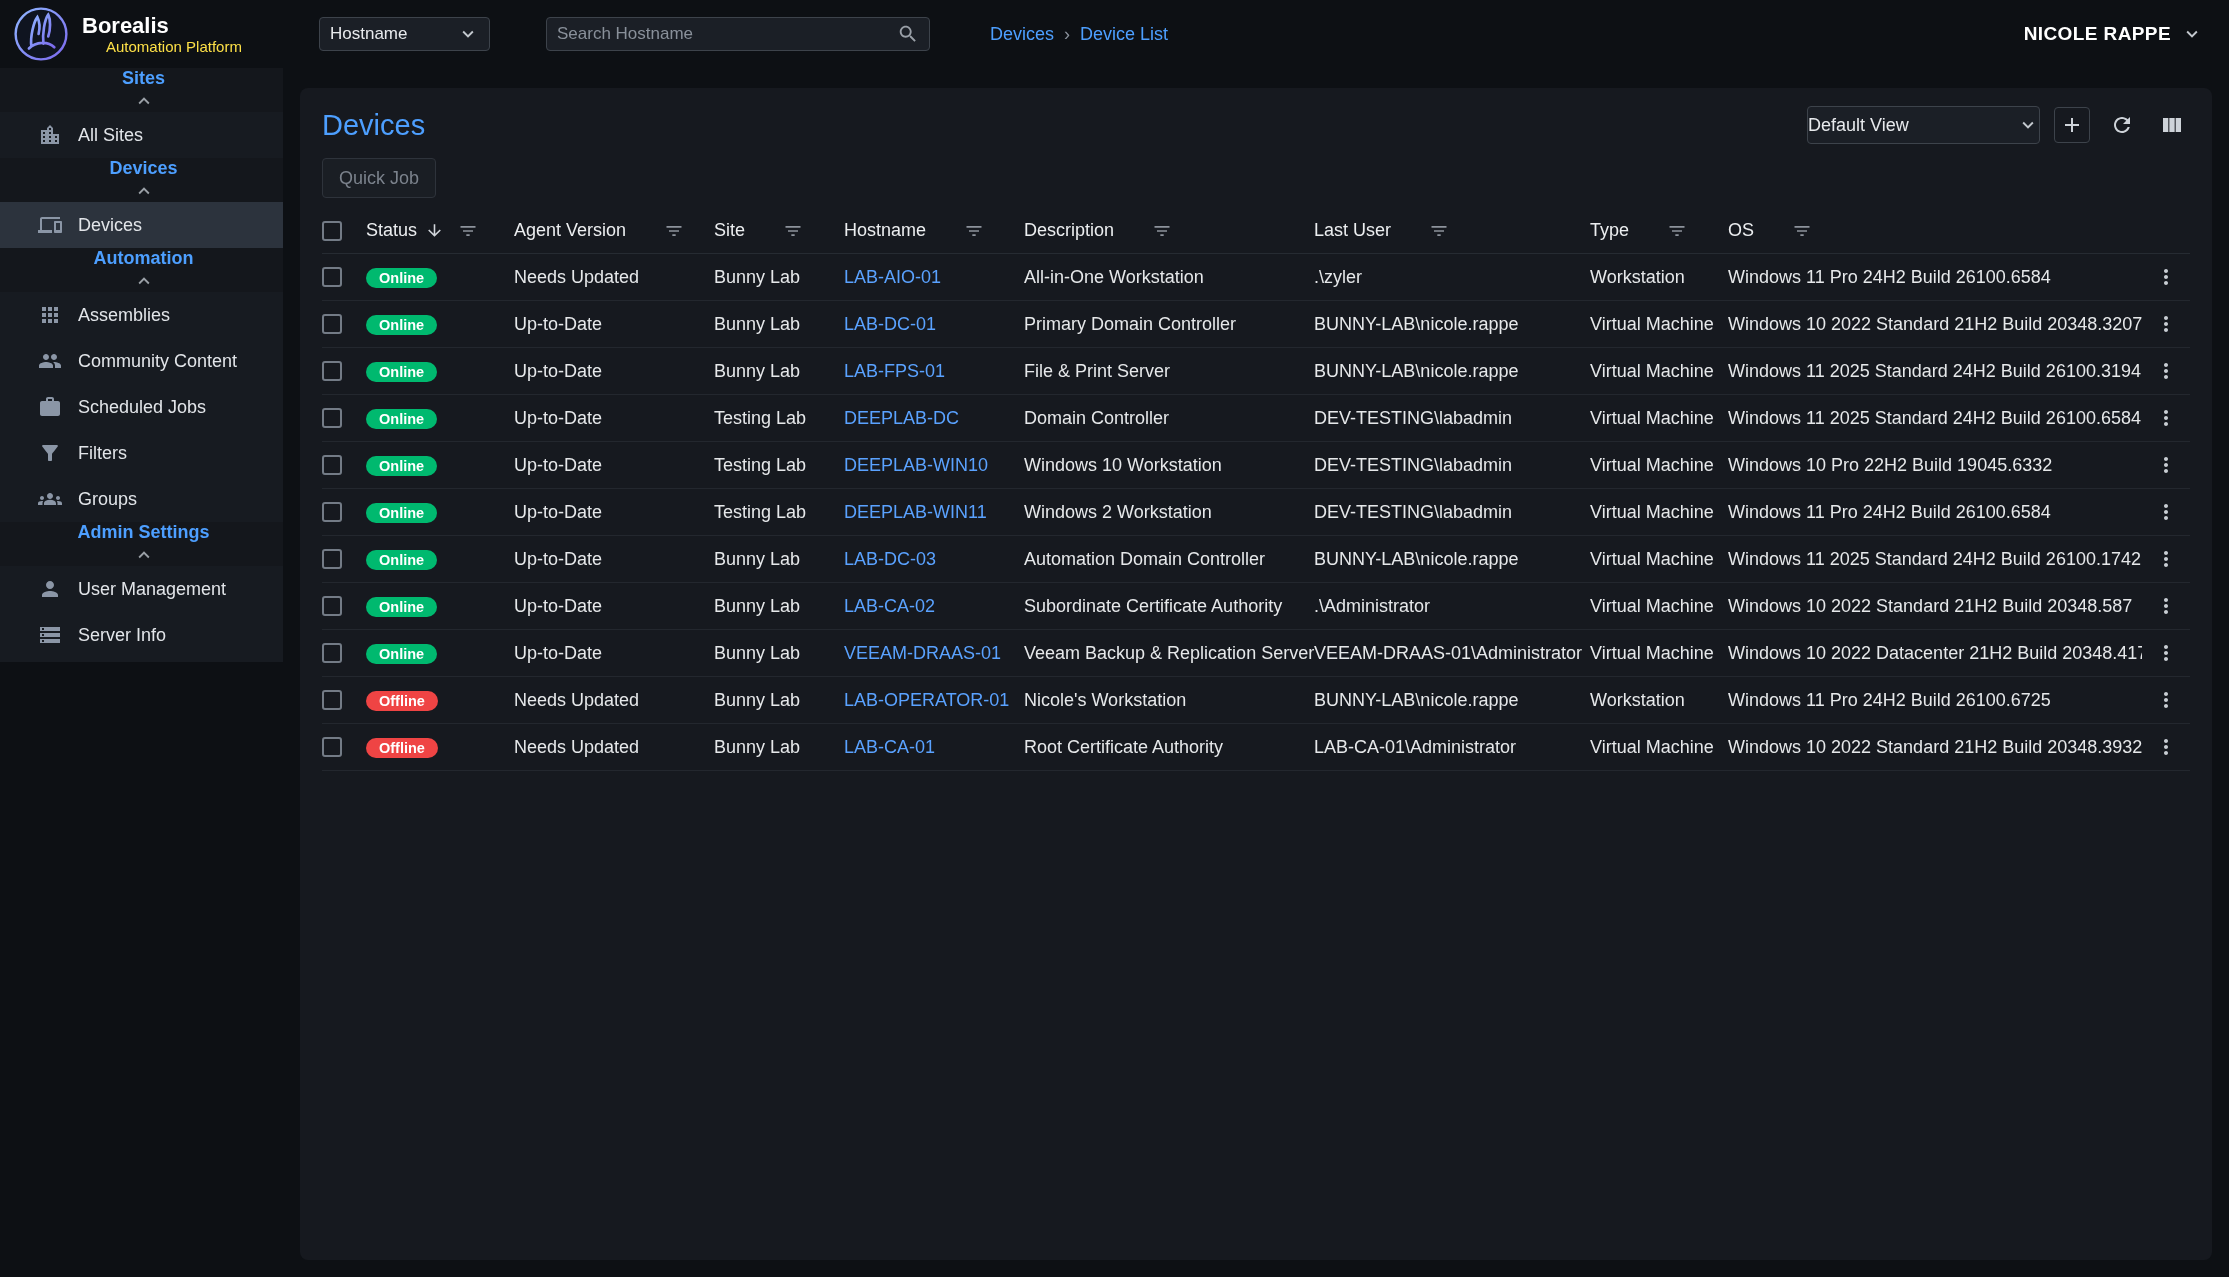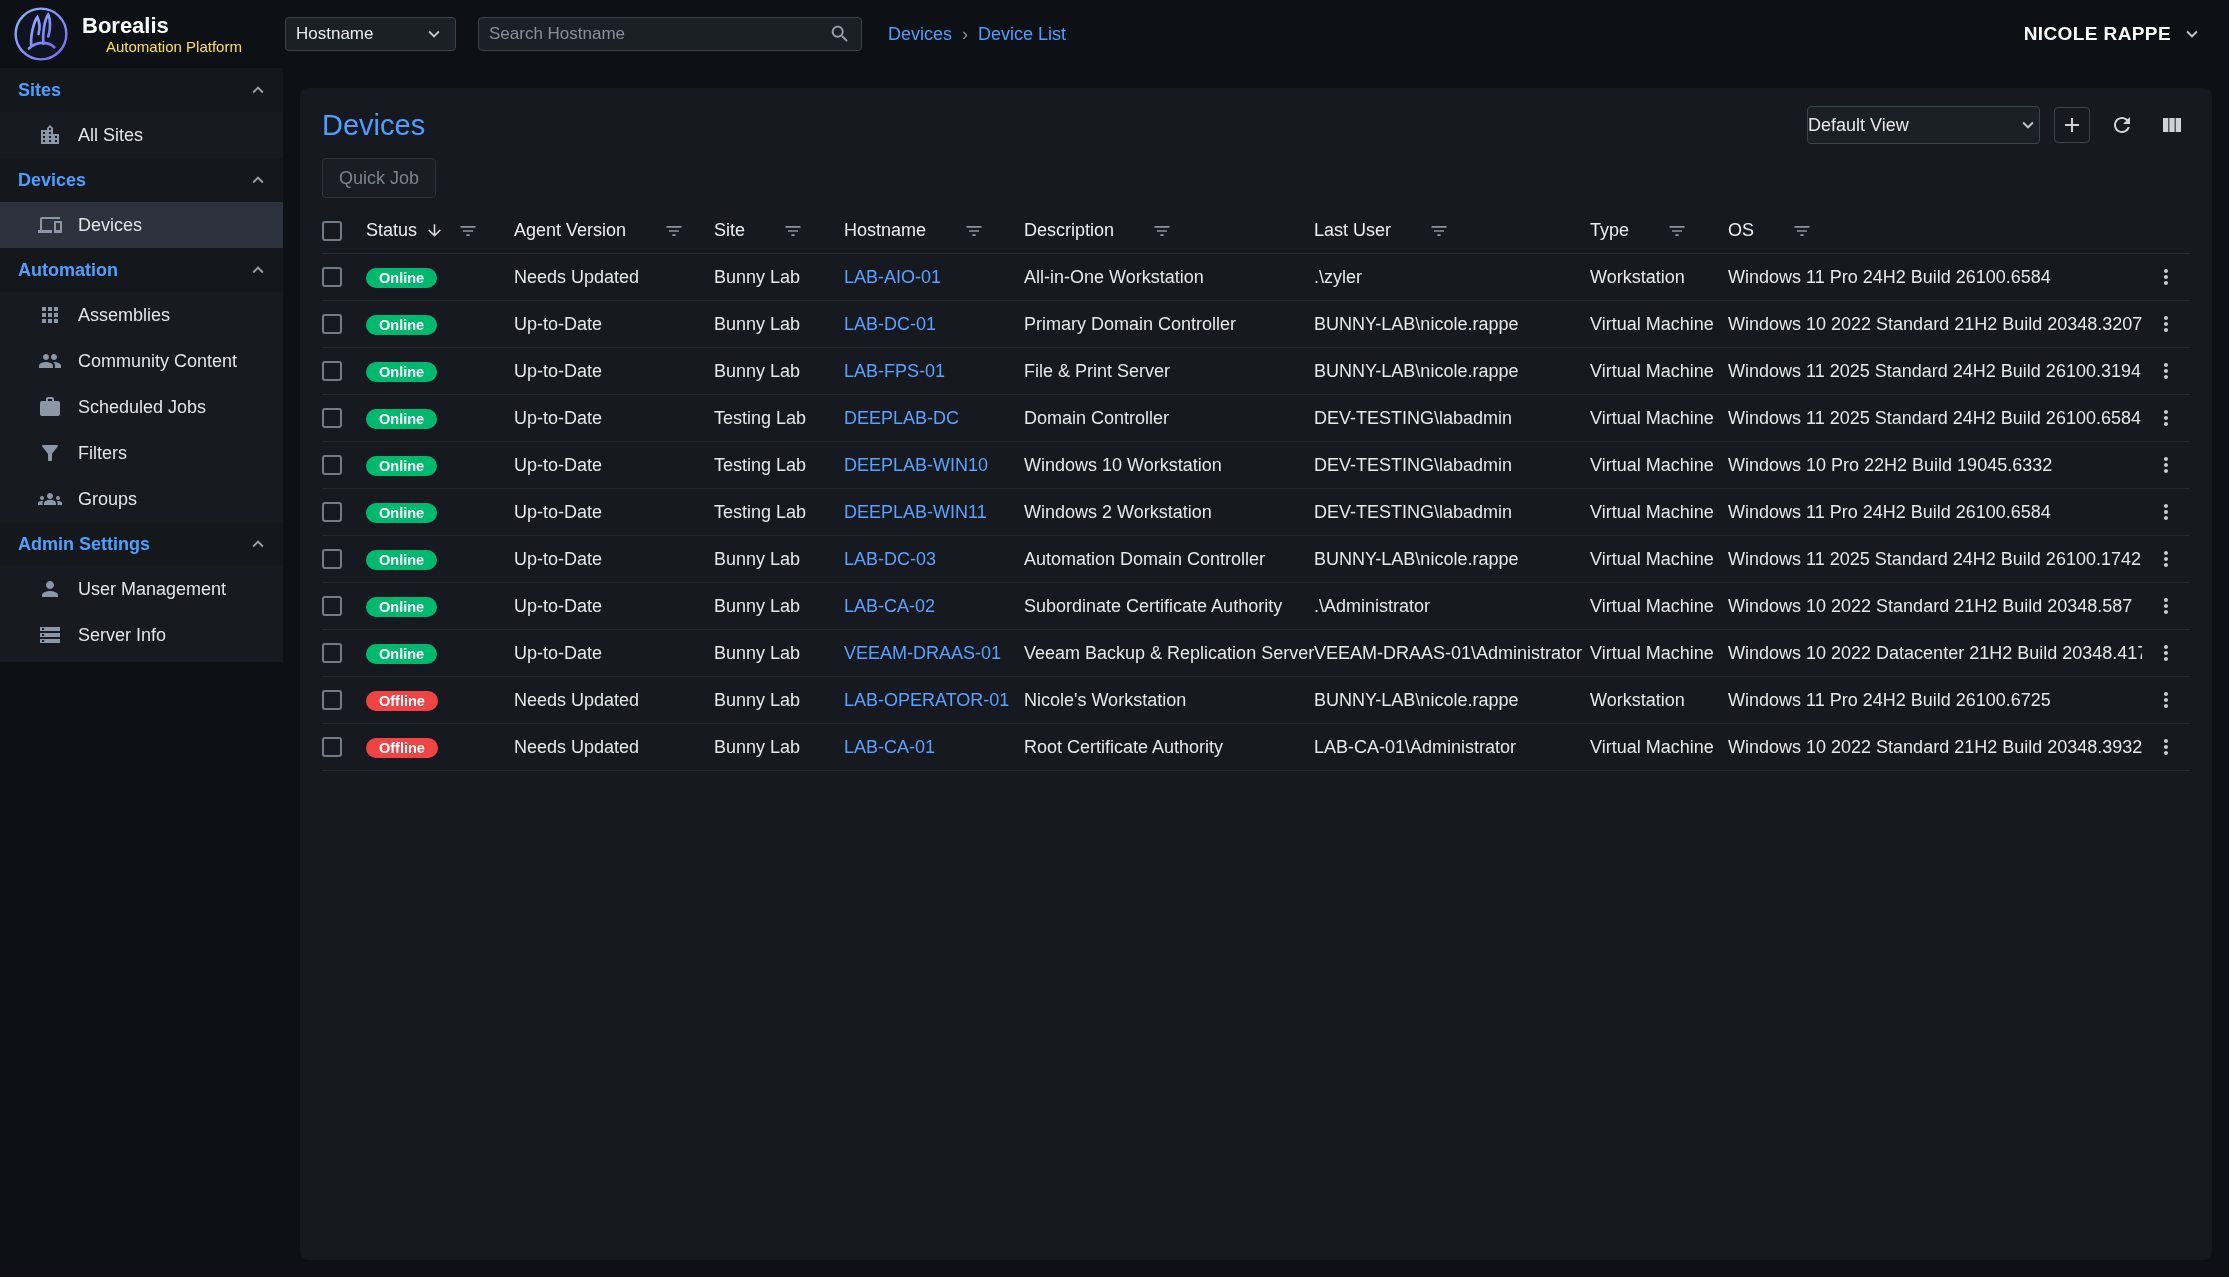--- a/index.html
+++ b/index.html
@@ -14,21 +14,21 @@
     --accent:#4d9fff;
     --link:#5aa2ff;
     --cols:44px 148px 200px 130px 180px 290px 276px 138px 1fr 48px;
   }
   *{box-sizing:border-box;margin:0;padding:0;}
   html,body{width:2229px;height:1277px;overflow:hidden;background:var(--bg);
     font-family:"Liberation Sans","DejaVu Sans",sans-serif;color:var(--text);}
   svg{display:block;fill:currentColor;}
 
   
-  .topbar{height:68px;display:flex;align-items:center;position:relative;}
+  .topbar{height:68px;display:flex;align-items:center;position:relative;gap:34px;}
   .brand{flex:0 0 283px;display:flex;align-items:center;gap:12px;padding-left:12px;}
   .logo{width:58px;height:58px;}
   .brand-title{font-size:22px;font-weight:700;color:#ffffff;line-height:1.15;}
   .brand-sub{font-size:15px;color:#fde047;line-height:1.15;margin-left:24px;}
   .select{display:inline-flex;align-items:center;justify-content:space-between;
     background:#1b1f26;border:1px solid var(--border);border-radius:4px;color:var(--text);cursor:pointer;}
   .topbar-select{width:171px;height:34px;padding:0 10px;font-size:17px;margin-left:2px;}
   .chev{width:22px;height:22px;color:#c3c8ce;}
   .search-box{display:flex;align-items:center;width:384px;height:34px;background:#1b1f26;
     border:1px solid var(--border);border-radius:4px;margin-left:22px;padding:0 10px;}
@@ -40,21 +40,21 @@
   .breadcrumb a{color:var(--accent);text-decoration:none;cursor:pointer;}
   .crumb-sep{color:#8a919b;}
   .user-menu{margin-left:auto;margin-right:26px;display:flex;align-items:center;gap:10px;
     color:#fff;font-size:19px;font-weight:700;letter-spacing:.4px;cursor:pointer;}
 
   
   .sidebar{position:absolute;top:68px;left:0;width:283px;bottom:0;}
   .nav-list{background:var(--sidebar);padding-bottom:4px;}
   .nav-section{height:44px;display:flex;align-items:center;justify-content:space-between;
     padding:0 14px 0 18px;color:var(--accent);font-size:18px;font-weight:700;cursor:pointer;
-    background:var(--sidebar-head);}
+    background:var(--sidebar-head);flex-direction:column;}
   .nav-section .chev{color:#9aa0a6;}
   .nav-item{height:46px;display:flex;align-items:center;gap:16px;padding-left:38px;
     font-size:18px;color:#e2e5e9;cursor:pointer;}
   .nav-item .nav-ic{width:24px;height:24px;color:#8b96a6;flex:0 0 24px;}
   .nav-item.active{background:#2c333d;}
 
   
   .panel{position:absolute;left:300px;top:88px;width:1912px;height:1172px;background:var(--panel);
     border-radius:8px;padding:18px 22px;}
   .panel-head{display:flex;align-items:center;justify-content:space-between;}

